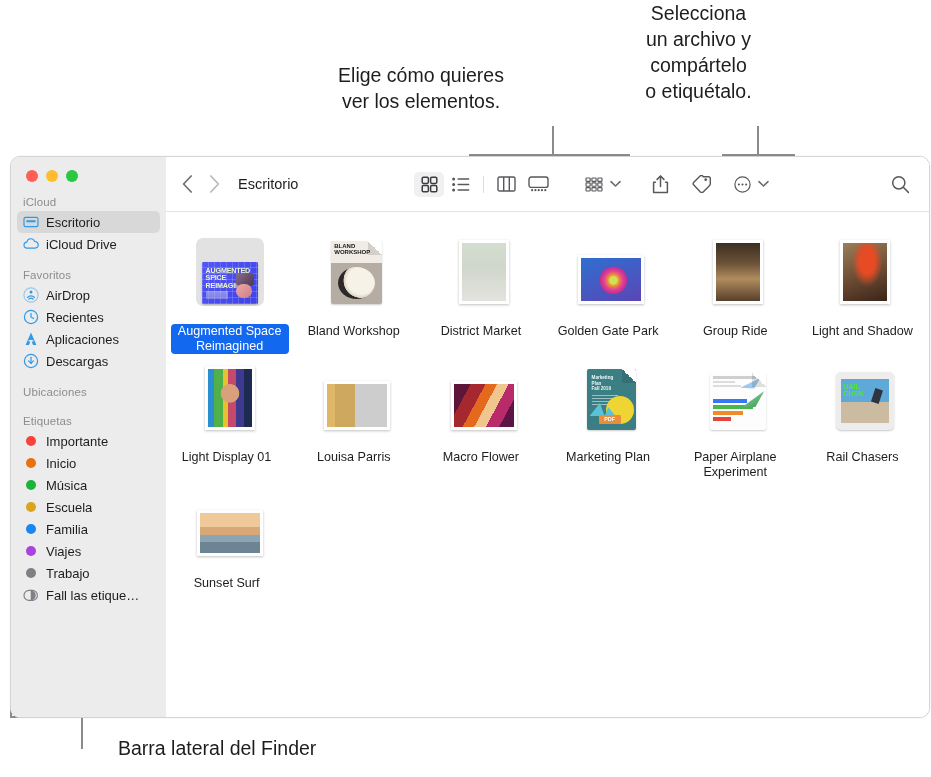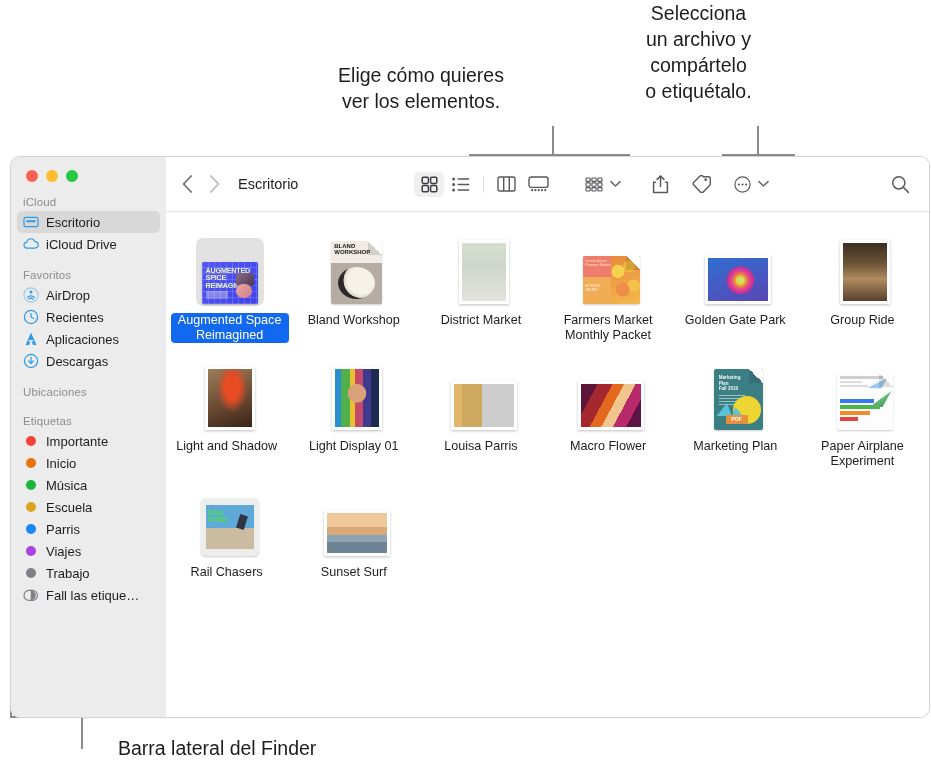--- a/index.html
+++ b/index.html
@@ -133,21 +133,21 @@
     display:flex;flex-direction:column;
     padding-top:2px;
   }
   .thumbwrap{
     height:72px;width:100%;
     display:flex;align-items:flex-end;justify-content:center;
     position:relative;
   }
   .thumb{position:relative;}
   .file-name{
-    margin-top:9px;
+    margin-top:20px;
     font-size:12.6px;
     line-height:15px;
     color:#1d1d1f;
     text-align:center;
     max-width:112px;
     word-wrap:break-word;
   }
   .file.selected .thumbwrap::before{
     content:"";
     position:absolute;
@@ -293,21 +293,21 @@
         <div class="sb-item">
           <span class="sb-ico">
             <span class="dot" style="background:#d9a420"></span>
           </span>
           <span class="sb-label">Escuela</span>
         </div>
         <div class="sb-item">
           <span class="sb-ico">
             <span class="dot" style="background:#1787f5"></span>
           </span>
-          <span class="sb-label">Parris</span>
+          <span class="sb-label">Familia</span>
         </div>
         <div class="sb-item">
           <span class="sb-ico">
             <span class="dot" style="background:#a843e0"></span>
           </span>
           <span class="sb-label">Viajes</span>
         </div>
         <div class="sb-item">
           <span class="sb-ico">
             <span class="dot" style="background:#7f7f85"></span>
@@ -492,40 +492,20 @@
           linear-gradient(180deg,#d5dcd0 0%,#cfd6cb 40%,#e3e3dd 100%);position:relative;overflow:hidden;">
           </i>
               </div>
             </div>
           </div>
           <div class="file-name">District Market</div>
         </div>
         <div class="file">
           <div class="thumbwrap">
             <div class="thumb">
-              <div class="doc" style="width:57px;height:48px;background:#f0ad55;border-radius:2px;overflow:hidden;">
-        <div style="position:absolute;left:0;top:0;width:28px;height:21px;background:#ef7d6e;"></div>
-        <div style="position:absolute;left:3px;top:3px;color:#fbe7c6;font-size:3.6px;line-height:4.4px;">Lorem Ipsum<br>Farmers Market</div>
-        <div style="position:absolute;left:0;top:21px;width:28px;height:27px;background:#f0ad55;"></div>
-        <div style="position:absolute;left:3px;top:28px;color:#fff;font-size:3.2px;line-height:4px;opacity:.85;">MONTHLY<br>PACKET</div>
-        <div style="position:absolute;left:28px;top:0;right:0;bottom:0;background:
-          radial-gradient(circle at 24% 32%,#f7d24e 16%,transparent 17%),
-          radial-gradient(circle at 62% 22%,#f2b63a 14%,transparent 15%),
-          radial-gradient(circle at 40% 70%,#ef8e4b 18%,transparent 19%),
-          radial-gradient(circle at 78% 62%,#f4c24a 16%,transparent 17%),
-          linear-gradient(160deg,#e8893e,#f3b94d);"></div>
-        <div class="fold"></div>
-      </div>
-            </div>
-          </div>
-          <div class="file-name">Farmers Market Monthly Packet</div>
-        </div>
-        <div class="file">
-          <div class="thumbwrap">
-            <div class="thumb">
               <div class="photo" style="width:60px;">
                 <i style="width:60px;height:43px;background:
           radial-gradient(circle at 54% 52%,#cfe05a 9%,#f0932b 14%,#e0409a 24%,#c0308f 34%,transparent 36%),
           linear-gradient(160deg,#2f6fd0,#5a46b5);"></i>
               </div>
             </div>
           </div>
           <div class="file-name">Golden Gate Park</div>
         </div>
         <div class="file">

